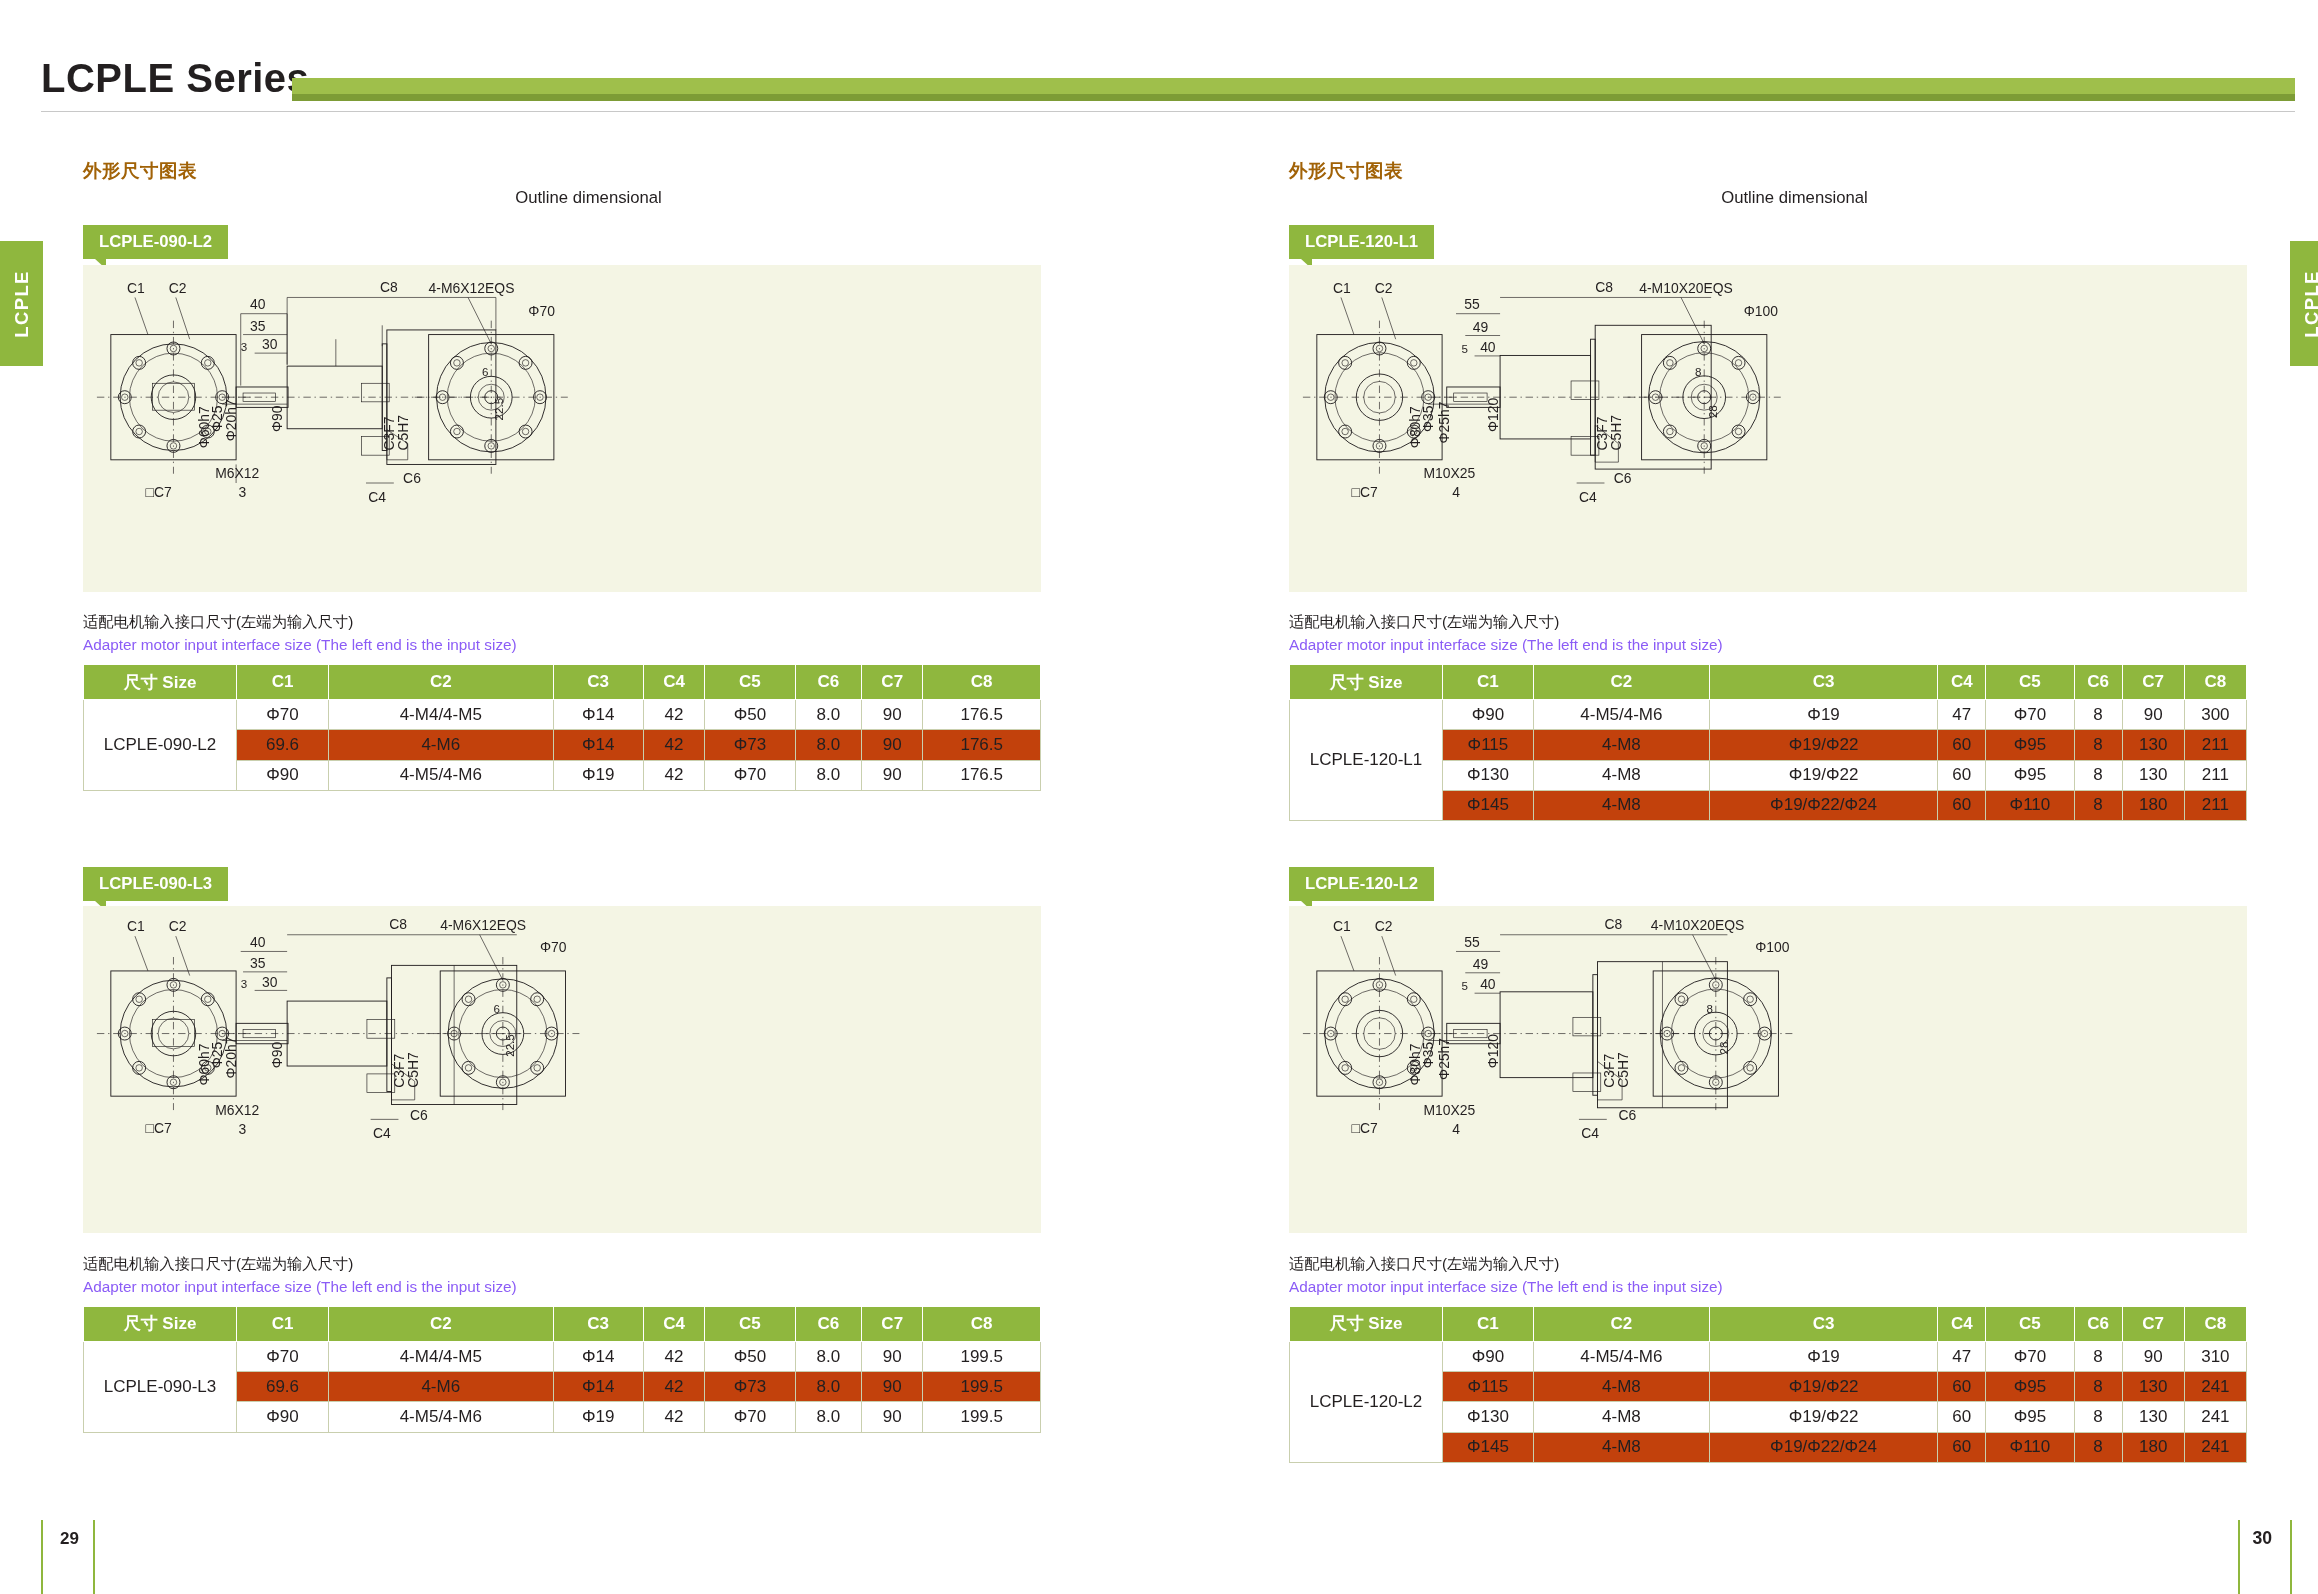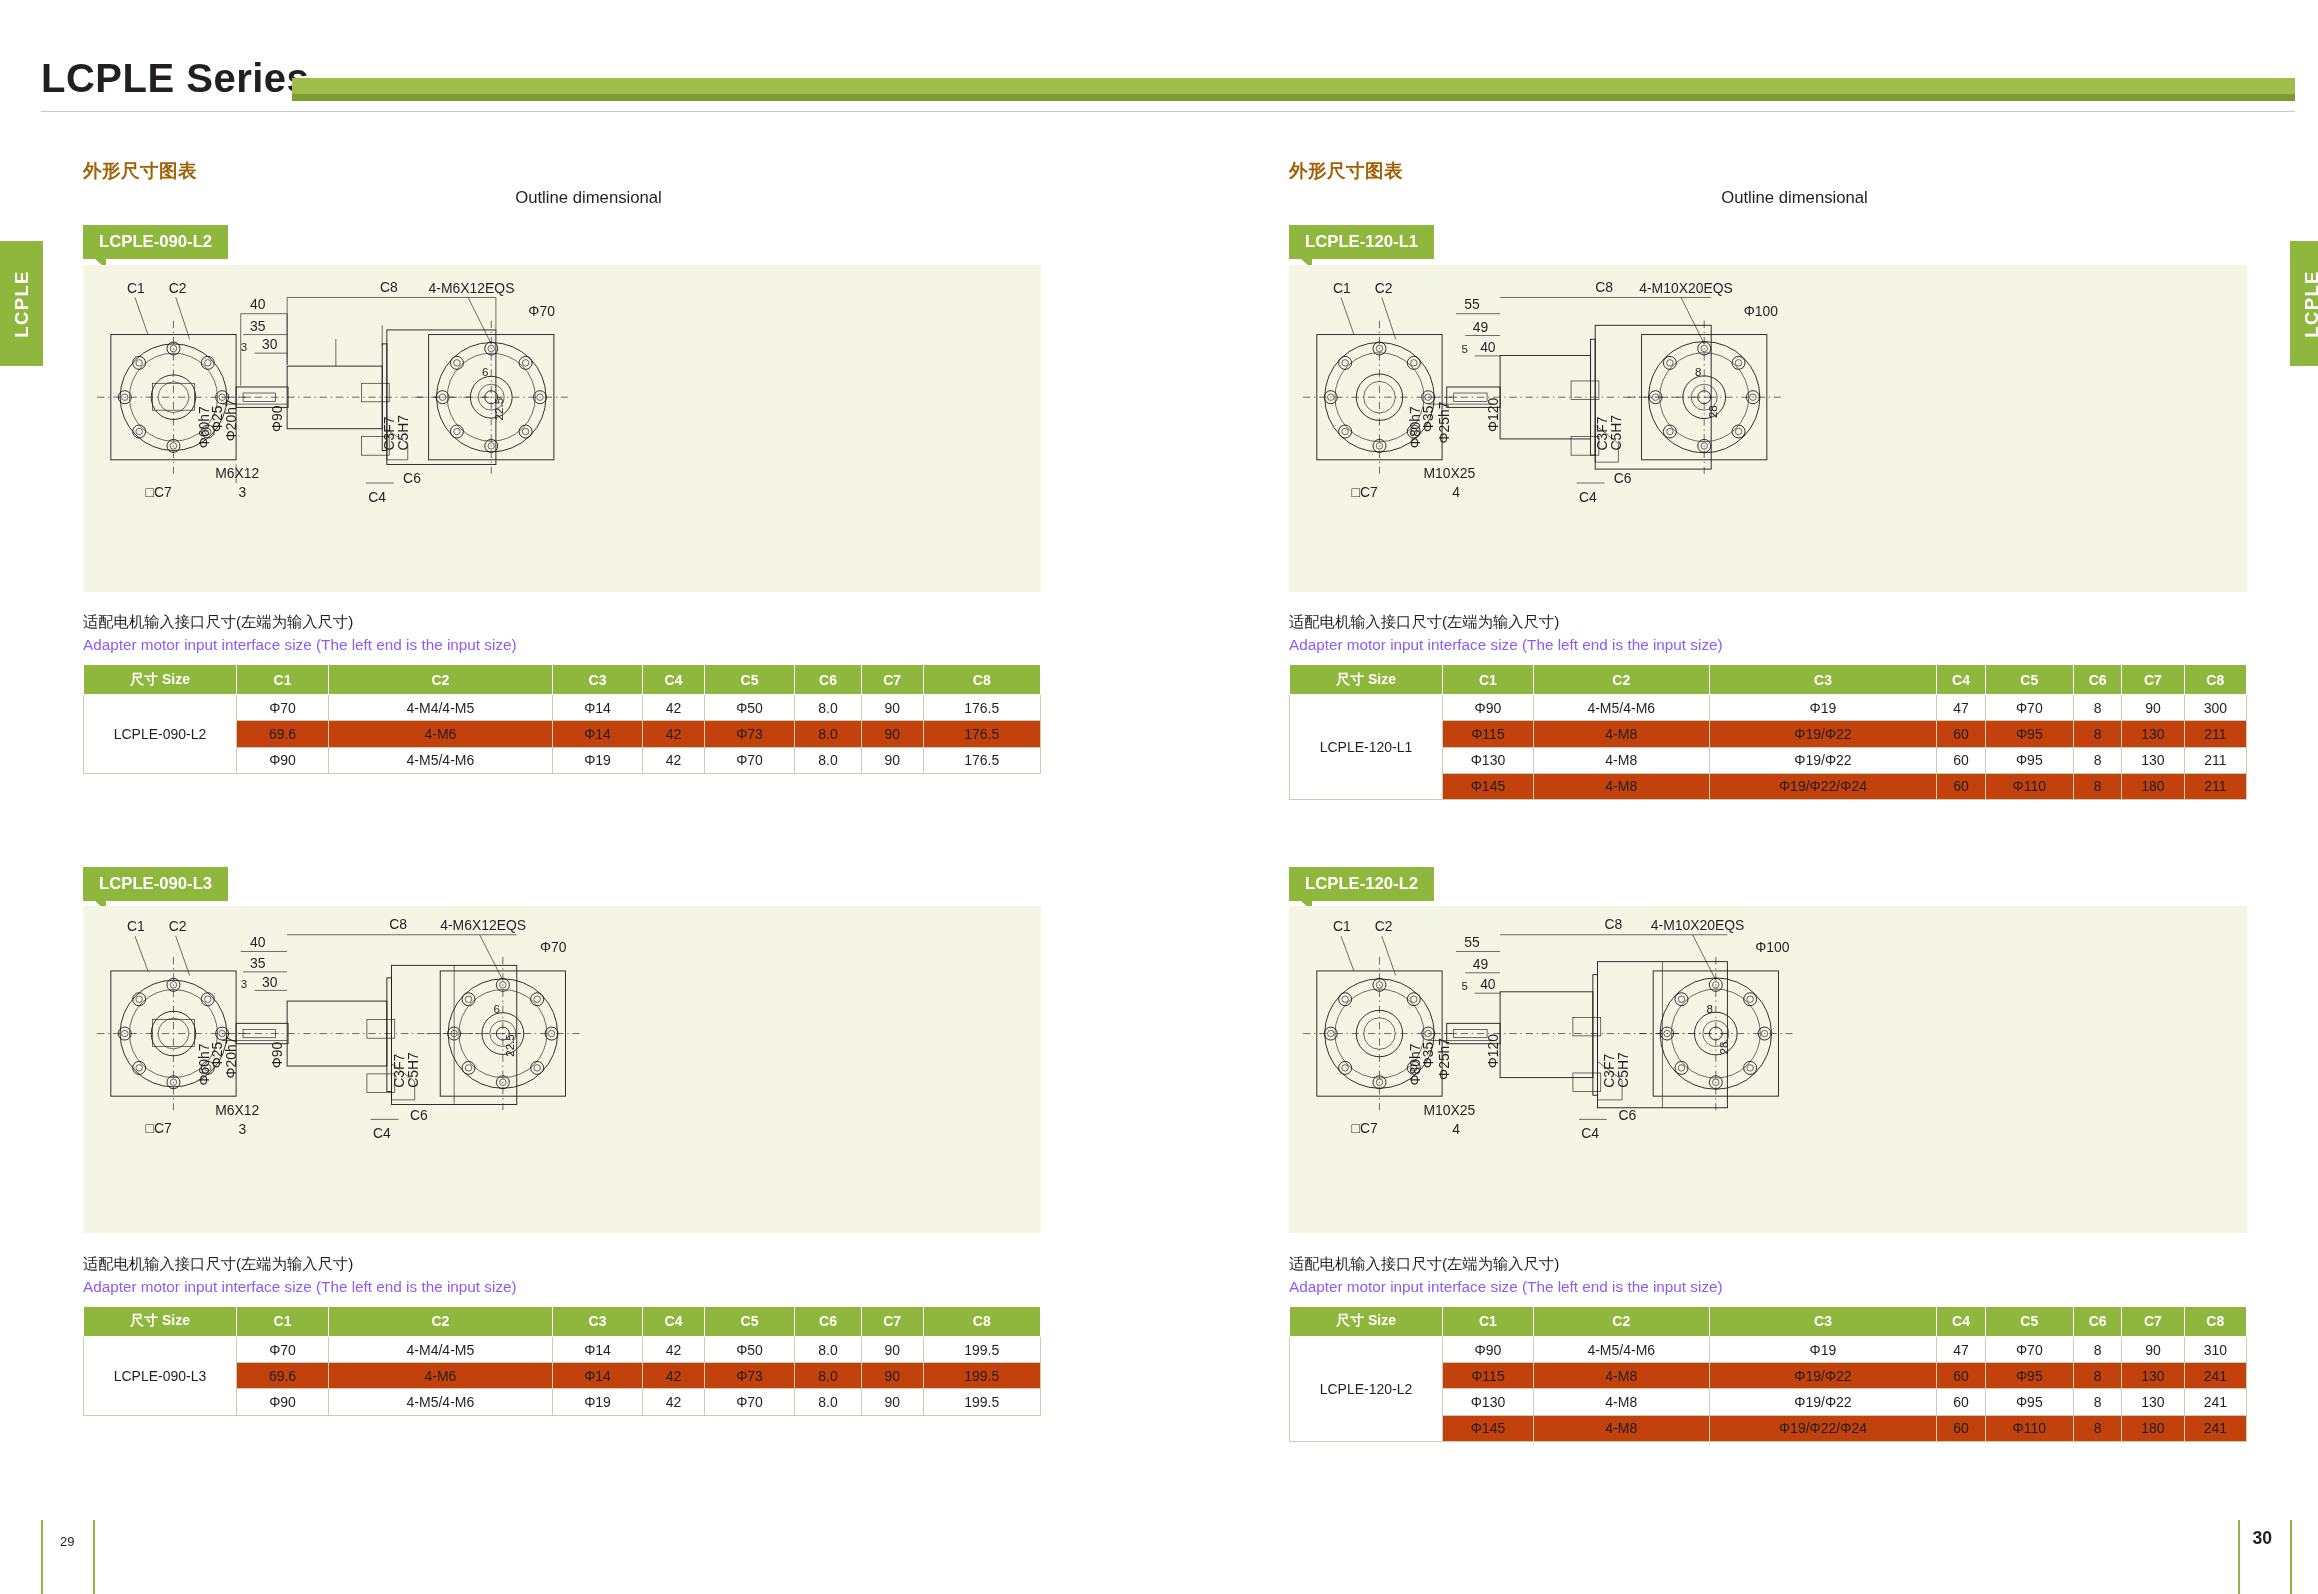--- a/index.html
+++ b/index.html
@@ -80,40 +80,40 @@
   }
   .draw-panel svg { position:absolute; left:0; top:0; width:100%; height:100%; }
 
   
   .tbl-head-cn { font-size:15.3px; margin-top:20.4px; color:#231f20;}
   .tbl-head-en { font-size:15.3px; margin-top:2.8px; color:#8b5cf6;}
 
   table.dim {
     border-collapse:collapse; margin-top:10.2px;
     width:958px;
-    font-size:14px;
+    font-size:17px;
   }
   table.dim th {
     background:#8fb73e; color:#ffffff; font-weight:bold;
     border:0.9px solid #ffffff;
     padding:5.6px 0; text-align:center;
   }
   table.dim th.size-col { width:153px; }
   table.dim td {
     border:0.5px solid #c9cfae;
     text-align:center; padding:4.6px 0;
     color:#231f20;
   }
   table.dim tr.alt td { background:#c2410c; }
   table.dim td.model-name { border-left:0.5px solid #c9cfae; background:#ffffff !important; }
 
   
   .footer-left-num {
     position:absolute; left:60px; bottom:45px;
-    font-size:13px; font-weight:normal; color:#231f20;
+    font-size:17px; font-weight:bold; color:#231f20;
   }
   .footer-right-num {
     position:absolute; right:61px; bottom:45px;
     font-size:17.6px; font-weight:bold; color:#231f20;
   }
   .footer-rule-left {
     position:absolute; left:41px; bottom:0px; width:1.9px; height:74px; background:#8fb73e;
   }
   .footer-rule-left2 {
     position:absolute; left:93px; bottom:0px; width:1.9px; height:74px; background:#8fb73e;

